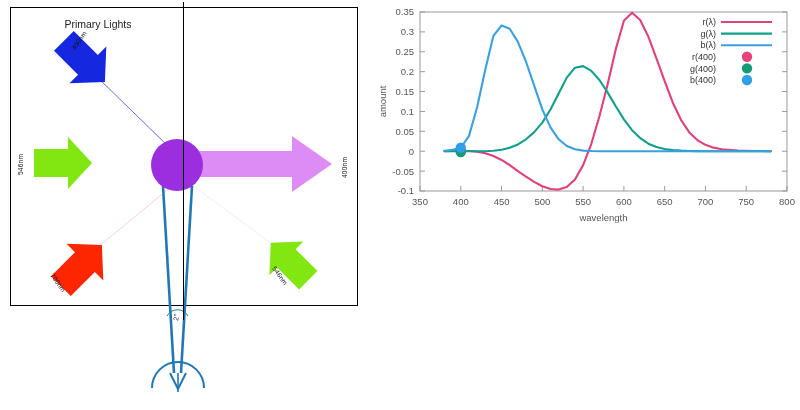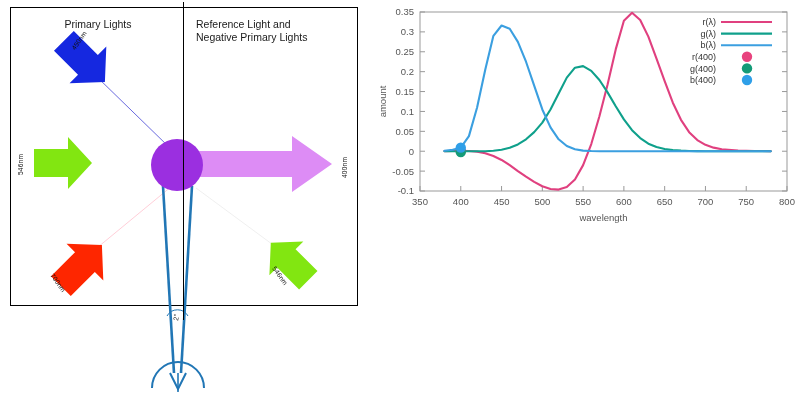--- a/index.html
+++ b/index.html
@@ -40,22 +40,20 @@
 <body>
 
 <div id="root">
 
   <div id="diagram">
 
     <div class="box"></div>
     <div class="divider"></div>
 
     <div class="panel-title" id="title-primary">Primary Lights</div>
-    <div class="panel-title" id="title-reference">Reference Light and
-Negative Primary Lights</div>
 
     <svg class="layer">
 
       <line x1="95" y1="75" x2="170" y2="148" stroke="#2a2ad0" stroke-width="0.7"></line>
       <line x1="92" y1="252" x2="172" y2="186" stroke="#ffb9c7" stroke-width="0.7"></line>
       <line x1="280" y1="250" x2="196" y2="188" stroke="#e8e8e8" stroke-width="0.7"></line>
 
       <path d="M163,186 L174,373" stroke="#2176b5" stroke-width="2.6" fill="none"></path>
       <path d="M192,186 L181,373" stroke="#2176b5" stroke-width="2.6" fill="none"></path>
 

